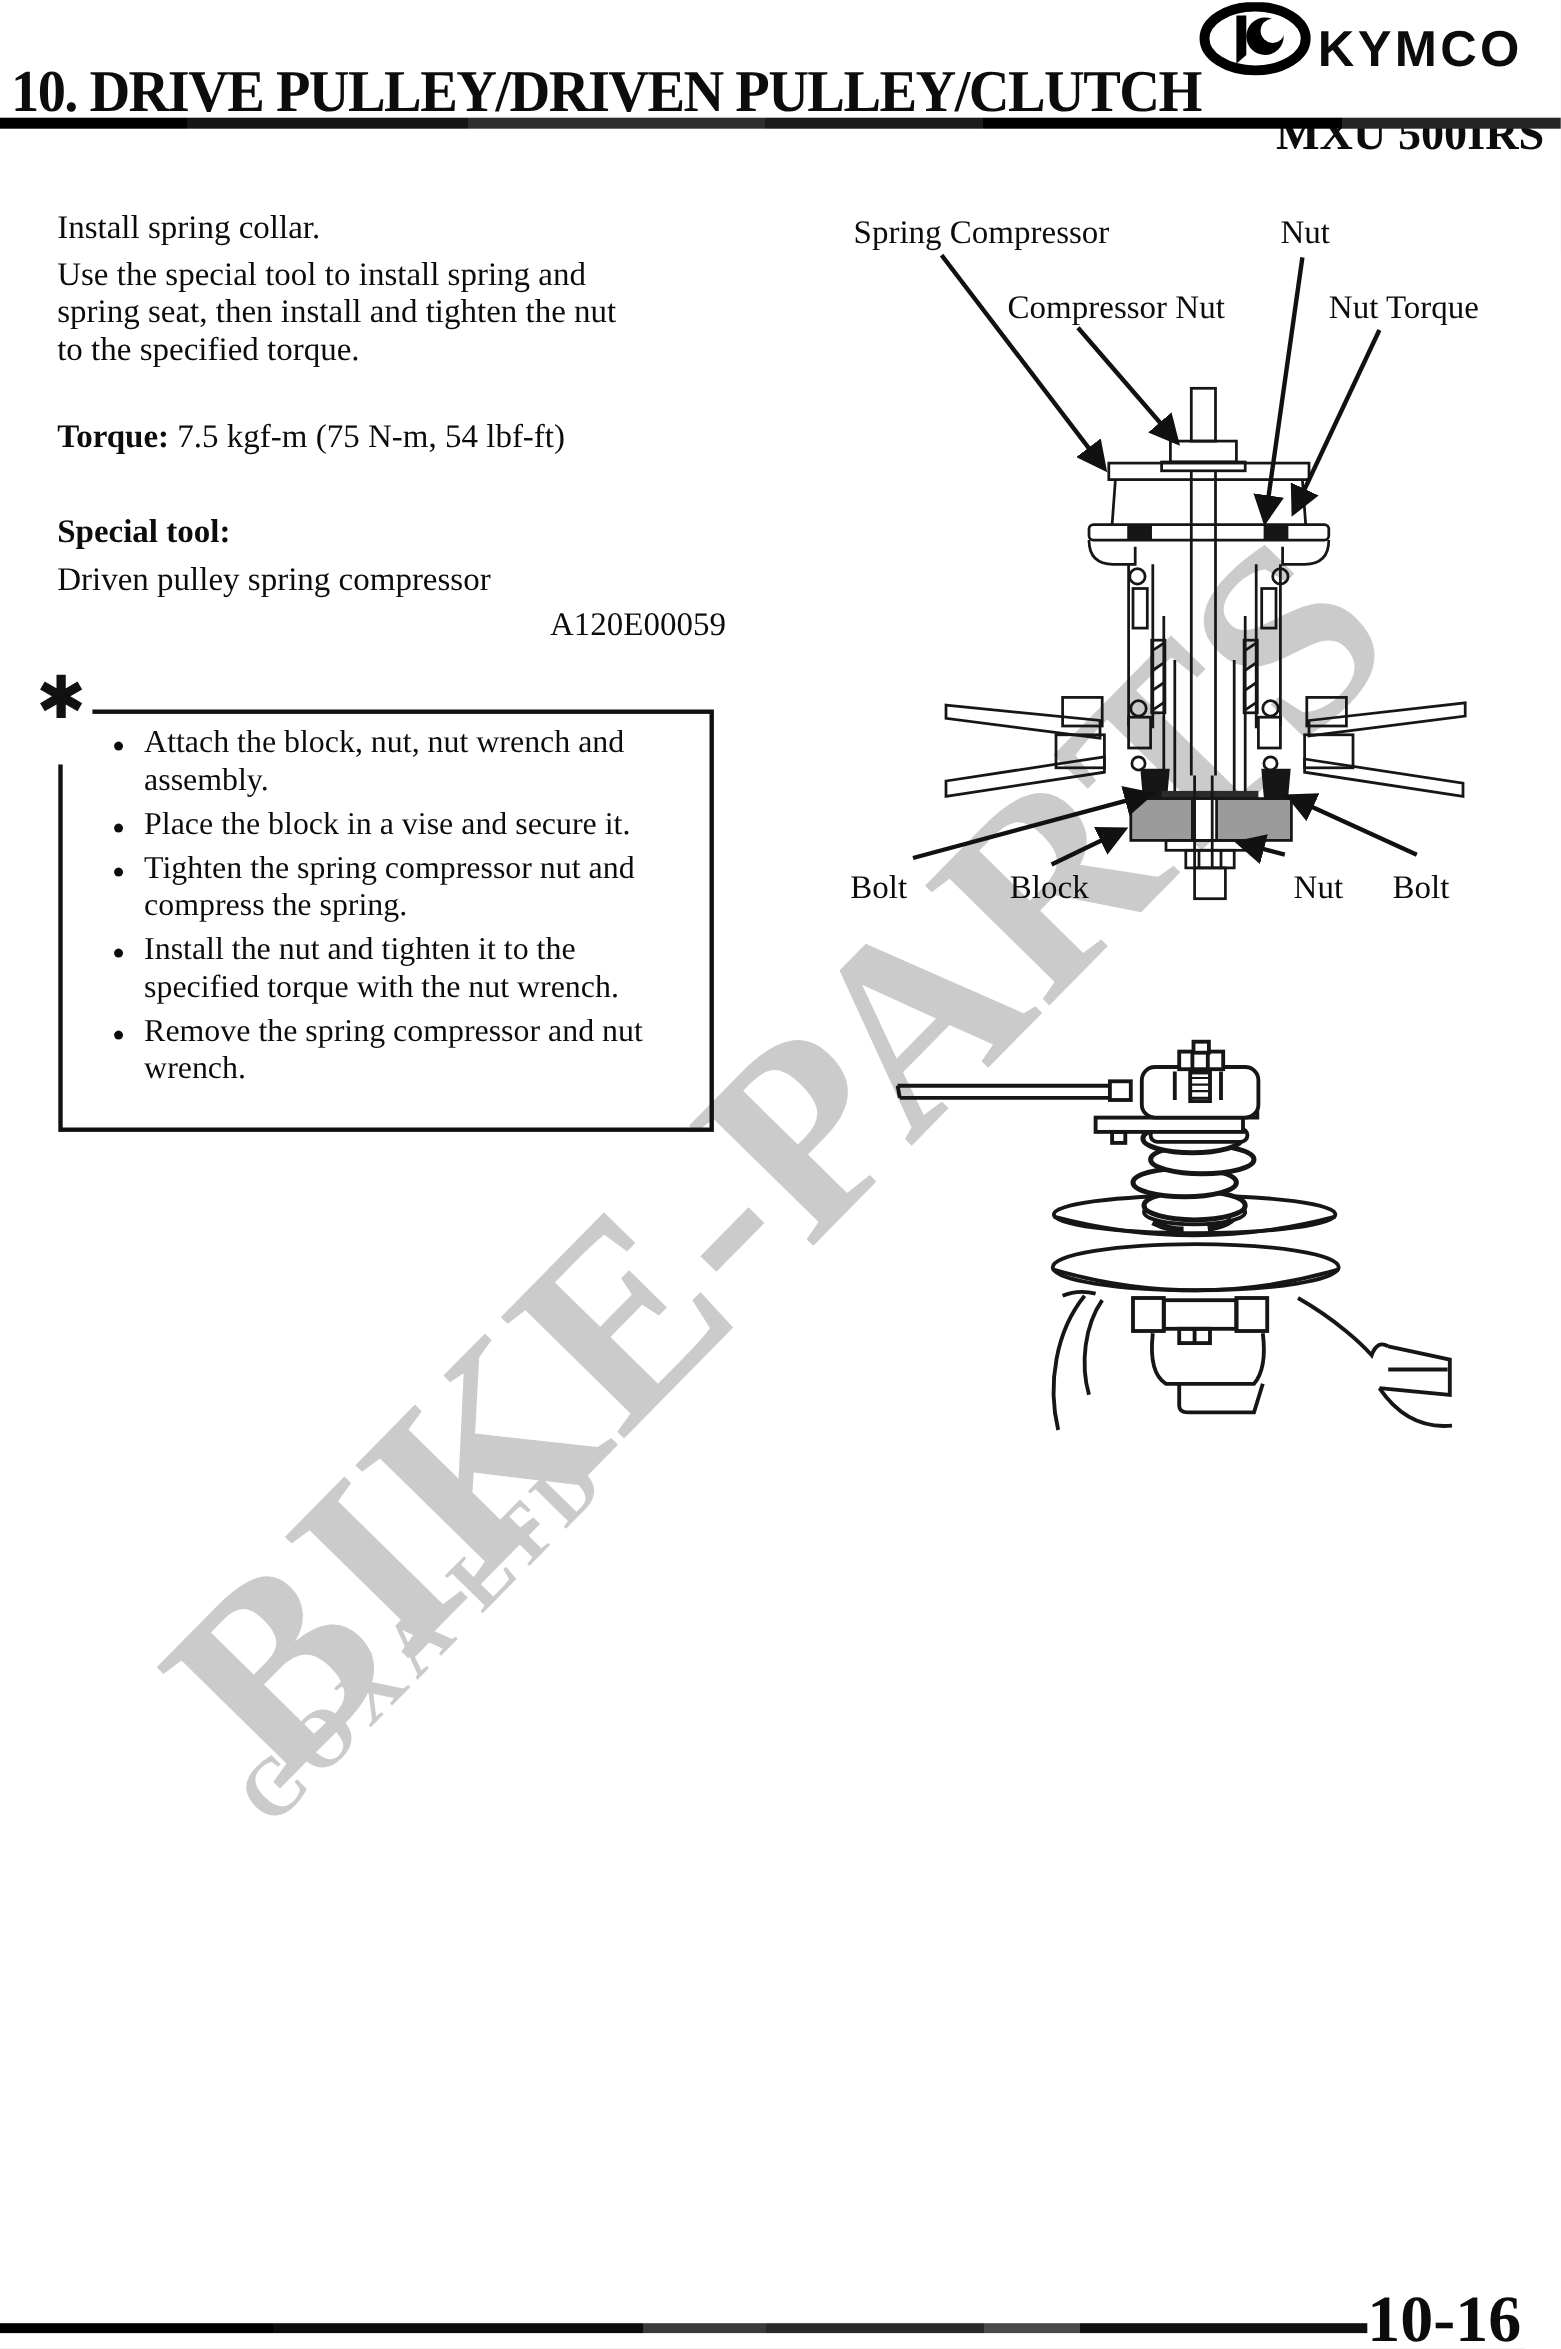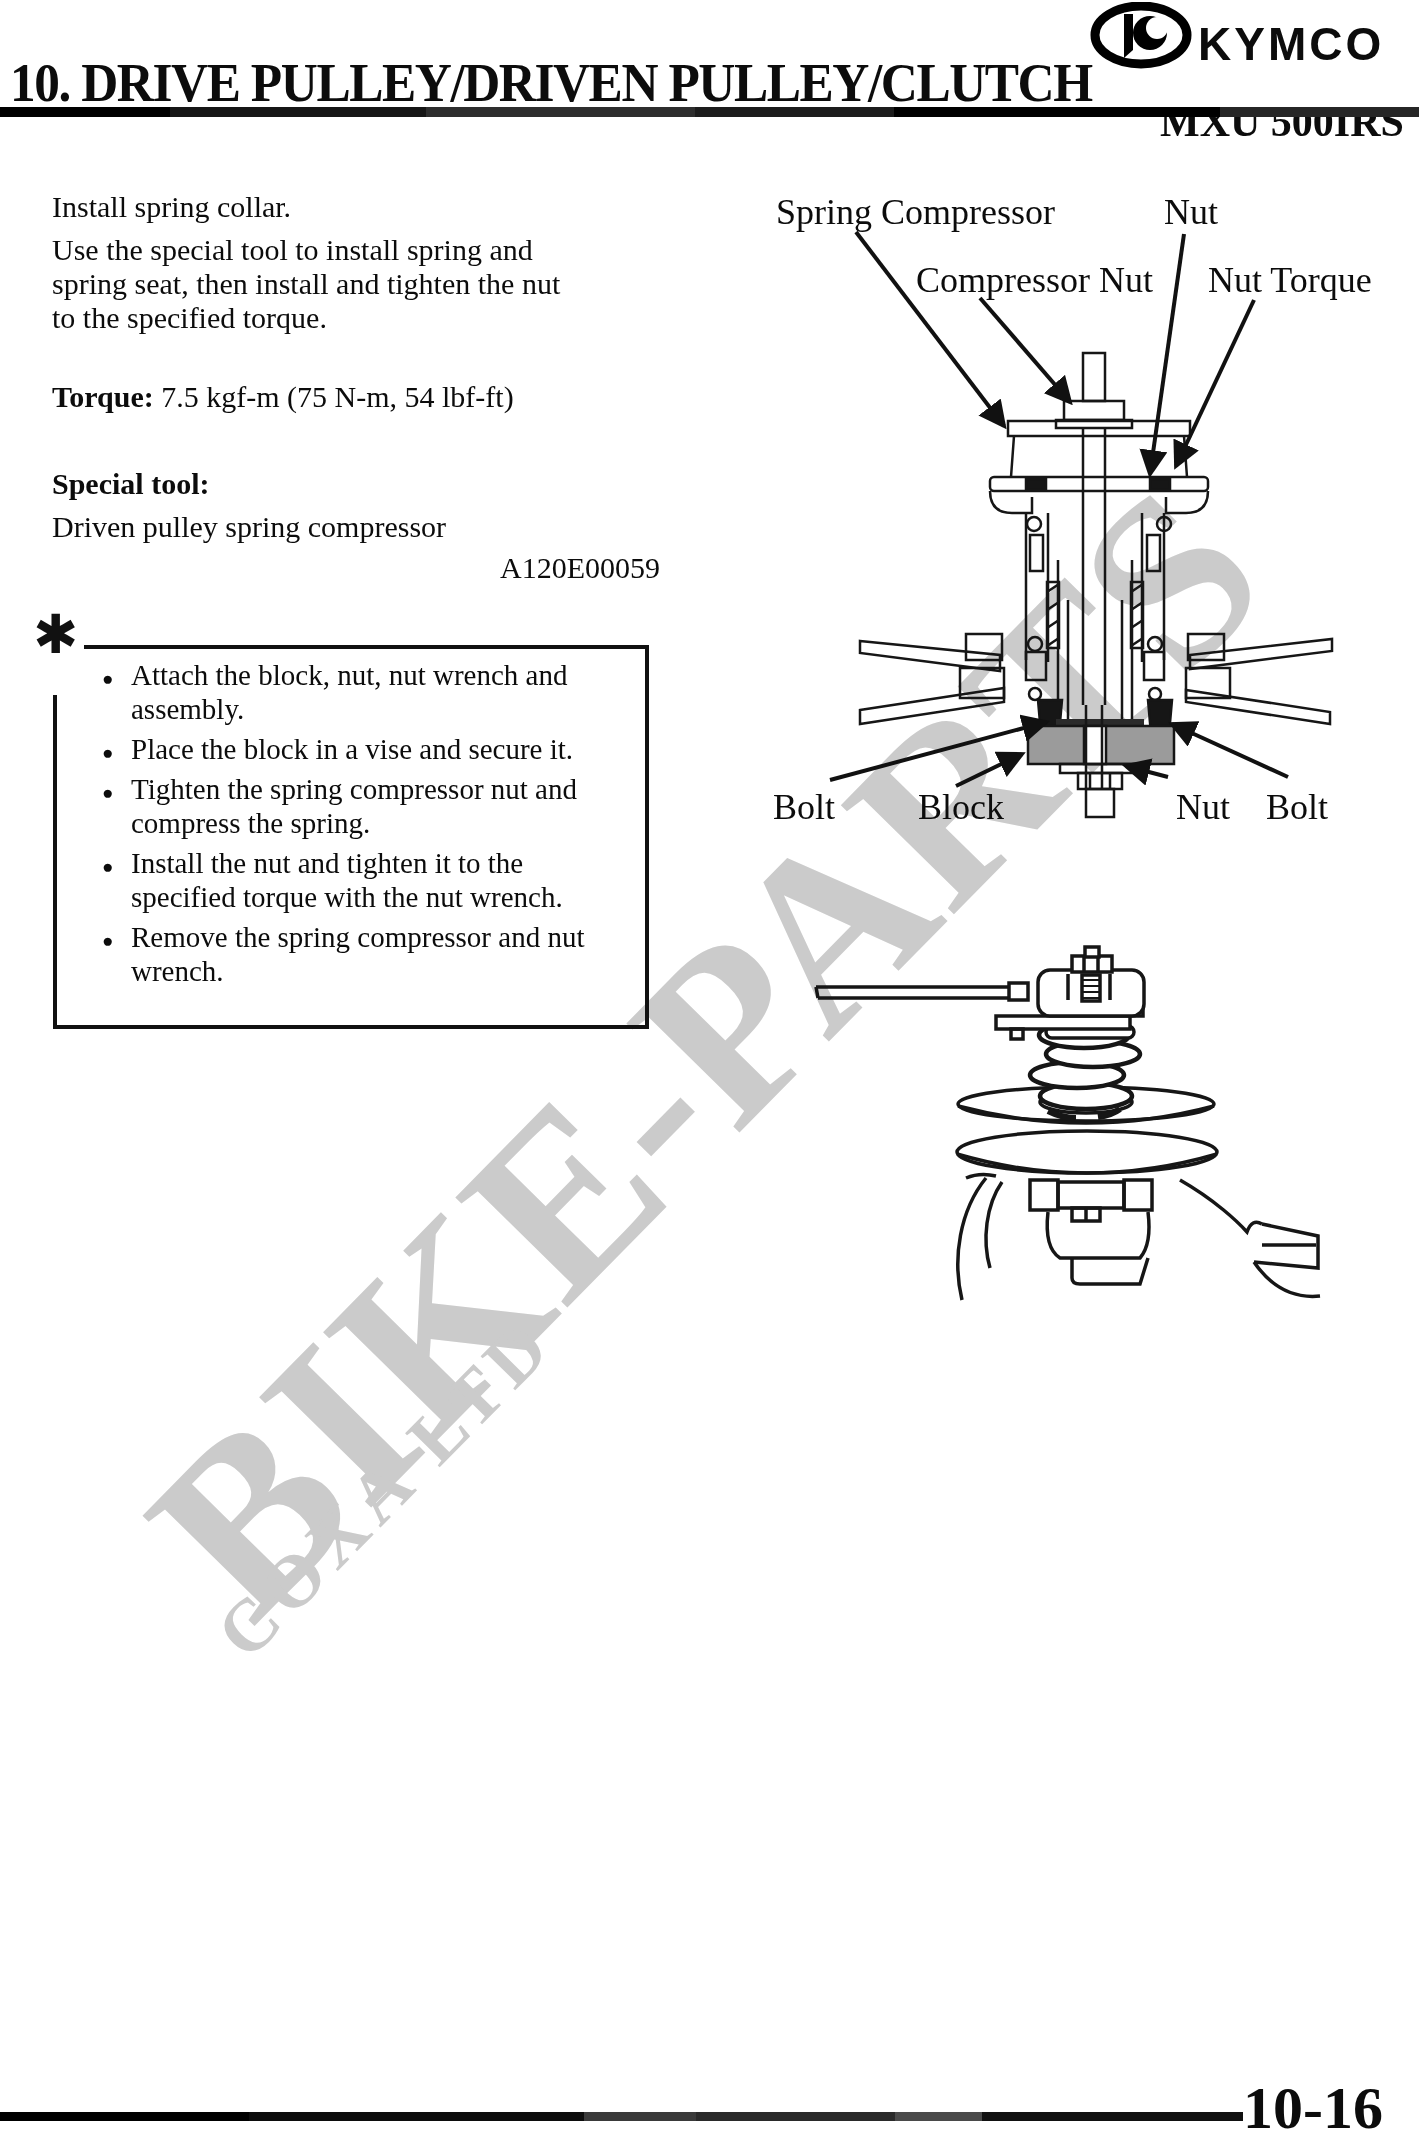--- a/index.html
+++ b/index.html
@@ -29,21 +29,21 @@
   .note-box{position:absolute;left:53px;top:645px;width:596px;height:384px;z-index:2;
       border:4px solid #111;box-sizing:border-box;padding-top:9px;}
   .corner-mask{position:absolute;left:28px;top:598px;width:56px;height:97px;background:#fff;z-index:3;}
   .note-marker{position:absolute;left:33px;top:608px;z-index:4;font-size:54px;line-height:54px;
       font-family:"DejaVu Sans",sans-serif;color:#111;}
   .note-line{position:relative;padding-left:74px;font-size:29px;line-height:34px;white-space:nowrap;z-index:4;}
   .note-item{margin-top:6px;}
   .note-item:first-child{margin-top:0;}
   .dot{position:absolute;left:45px;top:4px;font-size:19px;}
   
-  .fig-label{position:absolute;font-size:36px;line-height:32px;white-space:nowrap;z-index:4;}
+  .fig-label{position:absolute;font-size:30px;line-height:32px;white-space:nowrap;z-index:4;}
   
   .diagram{position:absolute;left:0;top:0;width:1419px;height:2135px;z-index:2;pointer-events:none;}
   
   .frule{position:absolute;left:0;top:2112px;width:1243px;height:9px;z-index:4;
       background:linear-gradient(90deg,#000 0 20%,#0c0c0c 20% 47%,#3a3a3a 47% 56%,#2a2a2a 56% 72%,#4a4a4a 72% 79%,#111 79% 100%);}
   .page-num{position:absolute;left:1243px;top:2074px;font-weight:bold;font-size:60px;z-index:4;white-space:nowrap;}
   .logo-svg{position:absolute;left:1090px;top:2px;z-index:4;}
 </style>
 </head>
 <body>

